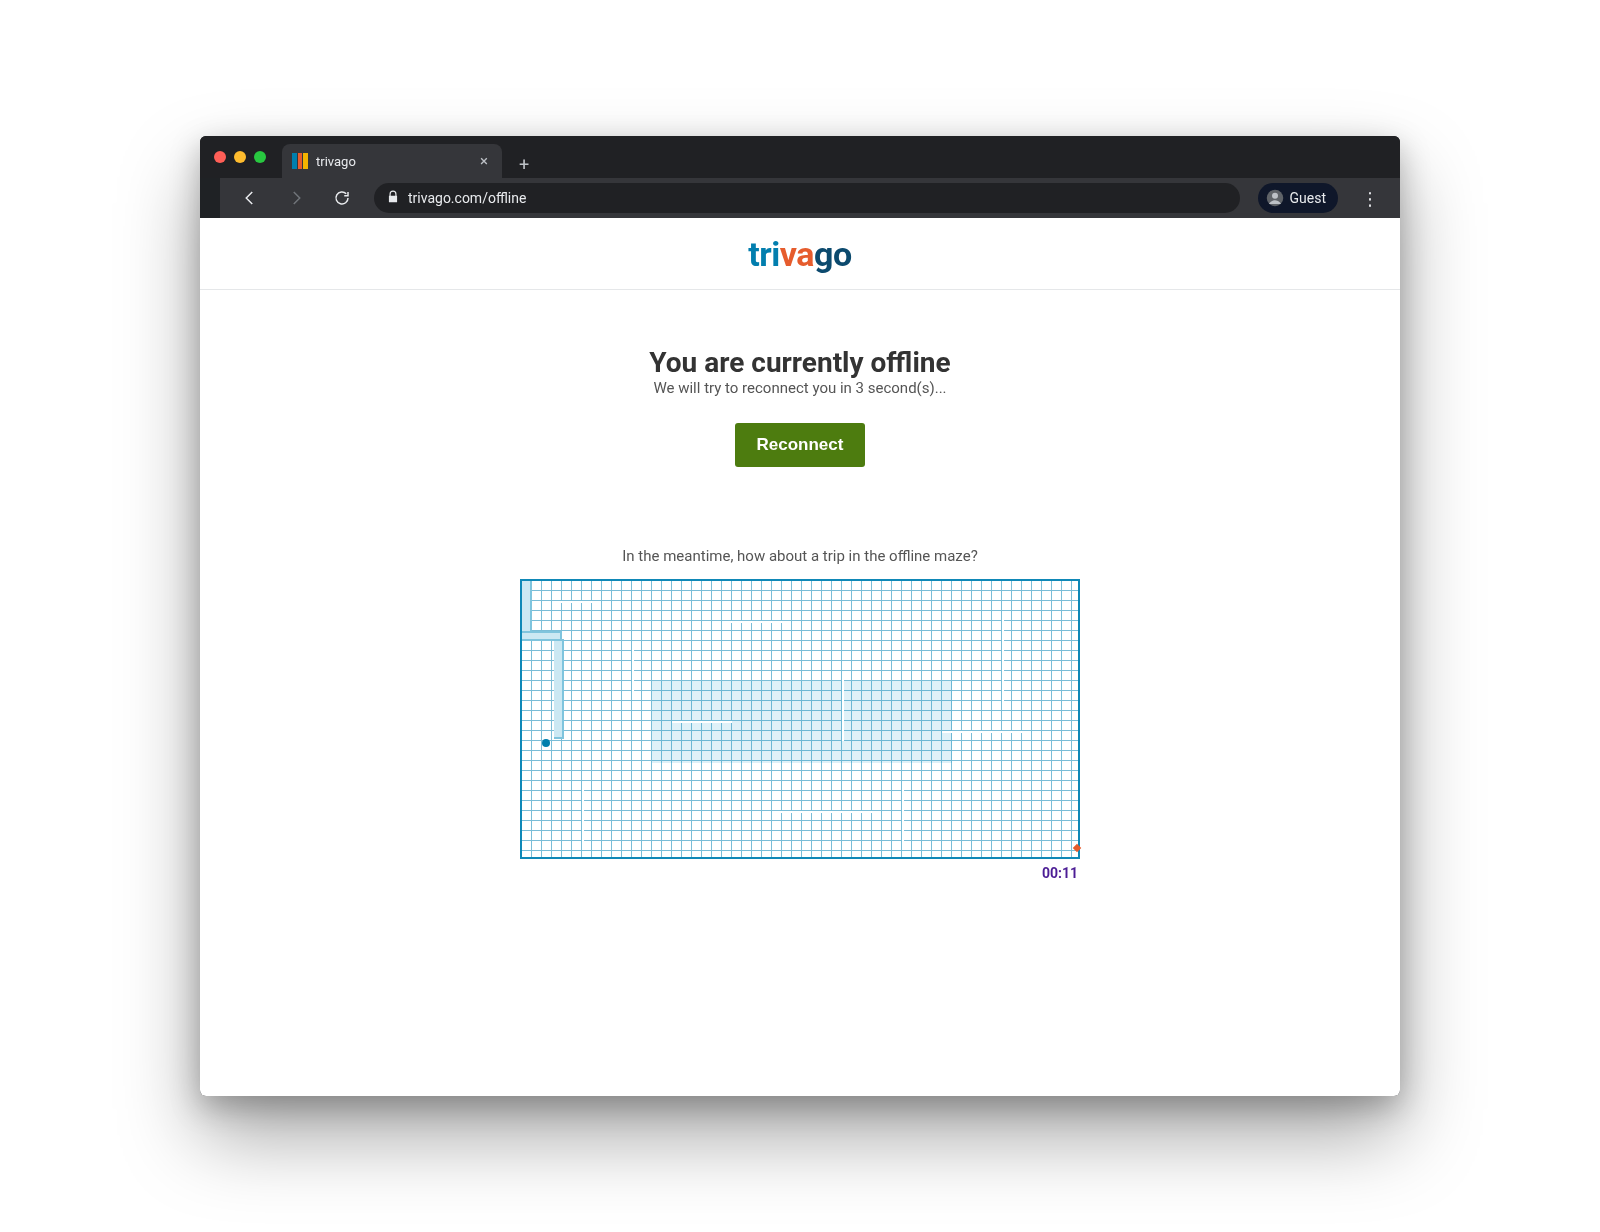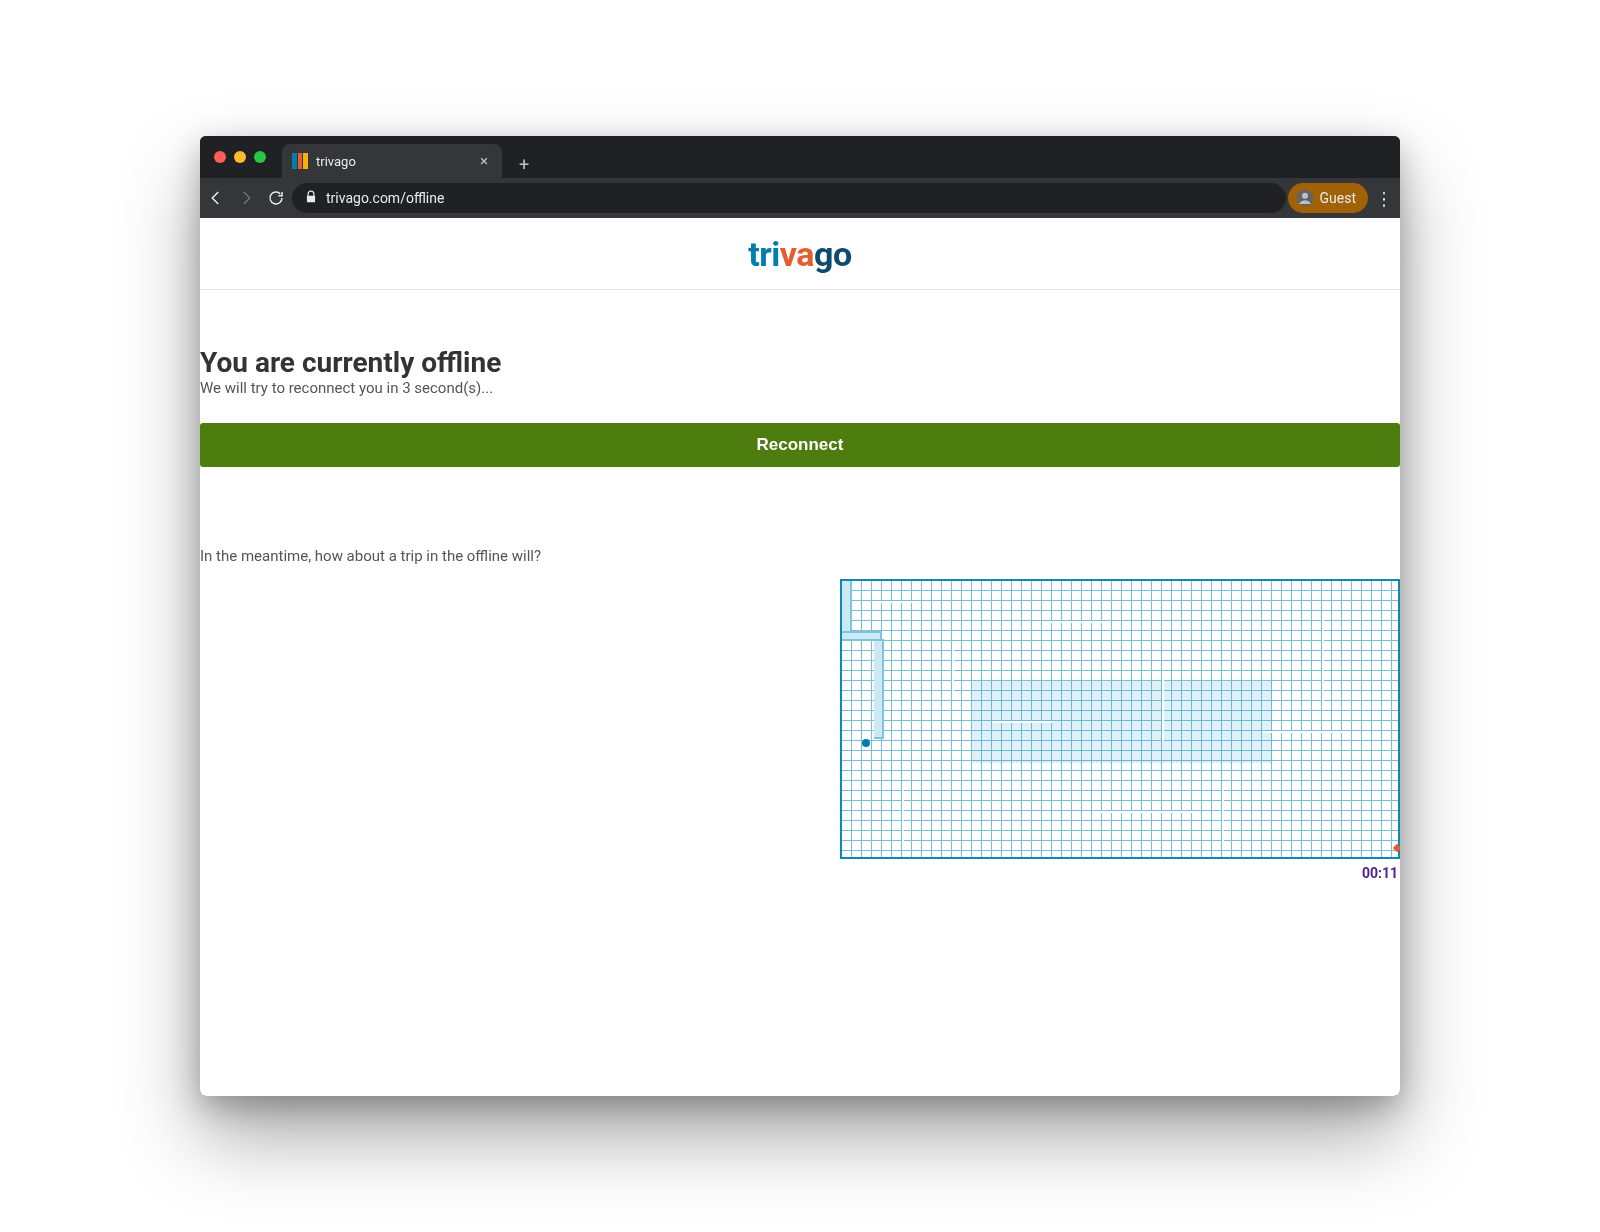--- a/index.html
+++ b/index.html
@@ -70,23 +70,24 @@
   .newtab {
     width: 28px; height: 28px;
     display:flex; align-items:center; justify-content:center;
     color:#bdc1c6; font-size: 18px; border-radius: 50%;
   }
   .toolbar {
     height: 40px;
     background: #35363a;
     display: flex;
     align-items: center;
-    padding: 0 2px;
-    gap: 2px;
+    padding: 0 16px;
+    gap: 18px;
     color: #bdc1c6;
+    margin-left: 20px;
   }
   .navbtn {
     width: 28px; height:28px; display:flex; align-items:center; justify-content:center;
     border-radius: 50%;
   }
   .navbtn svg { width:18px; height:18px; stroke:#e8eaed; fill:none; stroke-width:2; }
   .navbtn.dim svg { stroke:#6f7378; }
   .omnibox {
     flex: 1;
     height: 30px;
@@ -94,21 +95,21 @@
     border-radius: 15px;
     display:flex; align-items:center;
     padding: 0 12px;
     gap: 8px;
     color:#e8eaed;
     font-size: 14px;
   }
   .omnibox .lock svg { width:14px; height:14px; fill:#e8eaed; }
   .profile {
     height: 30px;
-    background: #a16207;
+    background: #0f172a;
     border-radius: 15px;
     display:flex; align-items:center;
     padding: 0 12px 0 8px;
     gap:6px; color:#e8eaed; font-size:14px;
   }
   .profile svg { width:18px; height:18px; fill:#bdc1c6; }
   .kebab { width:28px; display:flex; align-items:center; justify-content:center; color:#e8eaed; font-size:18px; }
 
   
   .viewport {
@@ -126,21 +127,21 @@
   }
   .trivago-logo {
     font-size: 34px;
     font-weight: 700;
     letter-spacing: -0.5px;
   }
   .trivago-logo .t-tri { color:#027eae;text-align:right; }
   .trivago-logo .t-va  { color:#e65c2d;text-align:center; }
   .trivago-logo .t-go  { color:#0c4a6e; }
 
-  .content { flex:1; display:flex; flex-direction:column; padding-top: 56px; }
+  .content { flex:1; display:flex; flex-direction:column; align-items:center; padding-top: 56px; }
   .headline { font-size: 28px; font-weight: 700; color:#333; }
   .sub { margin-top: 0; font-size: 15px; color:#555; }
   .reconnect {
     margin-top: 26px;
     background: #4d7c0f;
     color: #fff;
     border: none;
     font-size: 17px;
     font-weight: 600;
     padding: 12px 22px;
@@ -274,21 +275,21 @@
       <div class="trivago-logo">
         <span class="t-tri">tri</span><span class="t-va">va</span><span class="t-go">go</span>
       </div>
     </div>
 
     <div class="content">
       <h1 class="headline">You are currently offline</h1>
       <p class="sub">We will try to reconnect you in 3 second(s)...</p>
       <button class="reconnect">Reconnect</button>
 
-      <p class="maze-prompt">In the meantime, how about a trip in the offline will?</p>
+      <p class="maze-prompt">In the meantime, how about a trip in the offline maze?</p>
 
       <div class="maze-wrap">
         <div class="maze-box">
           <div class="maze-trail trail-a"></div>
           <div class="maze-trail trail-b"></div>
           <div class="maze-trail trail-c"></div>
           <div class="maze-dot"></div>
           <div class="maze-exit"></div>
         </div>
         <div class="timer">00:11</div>

